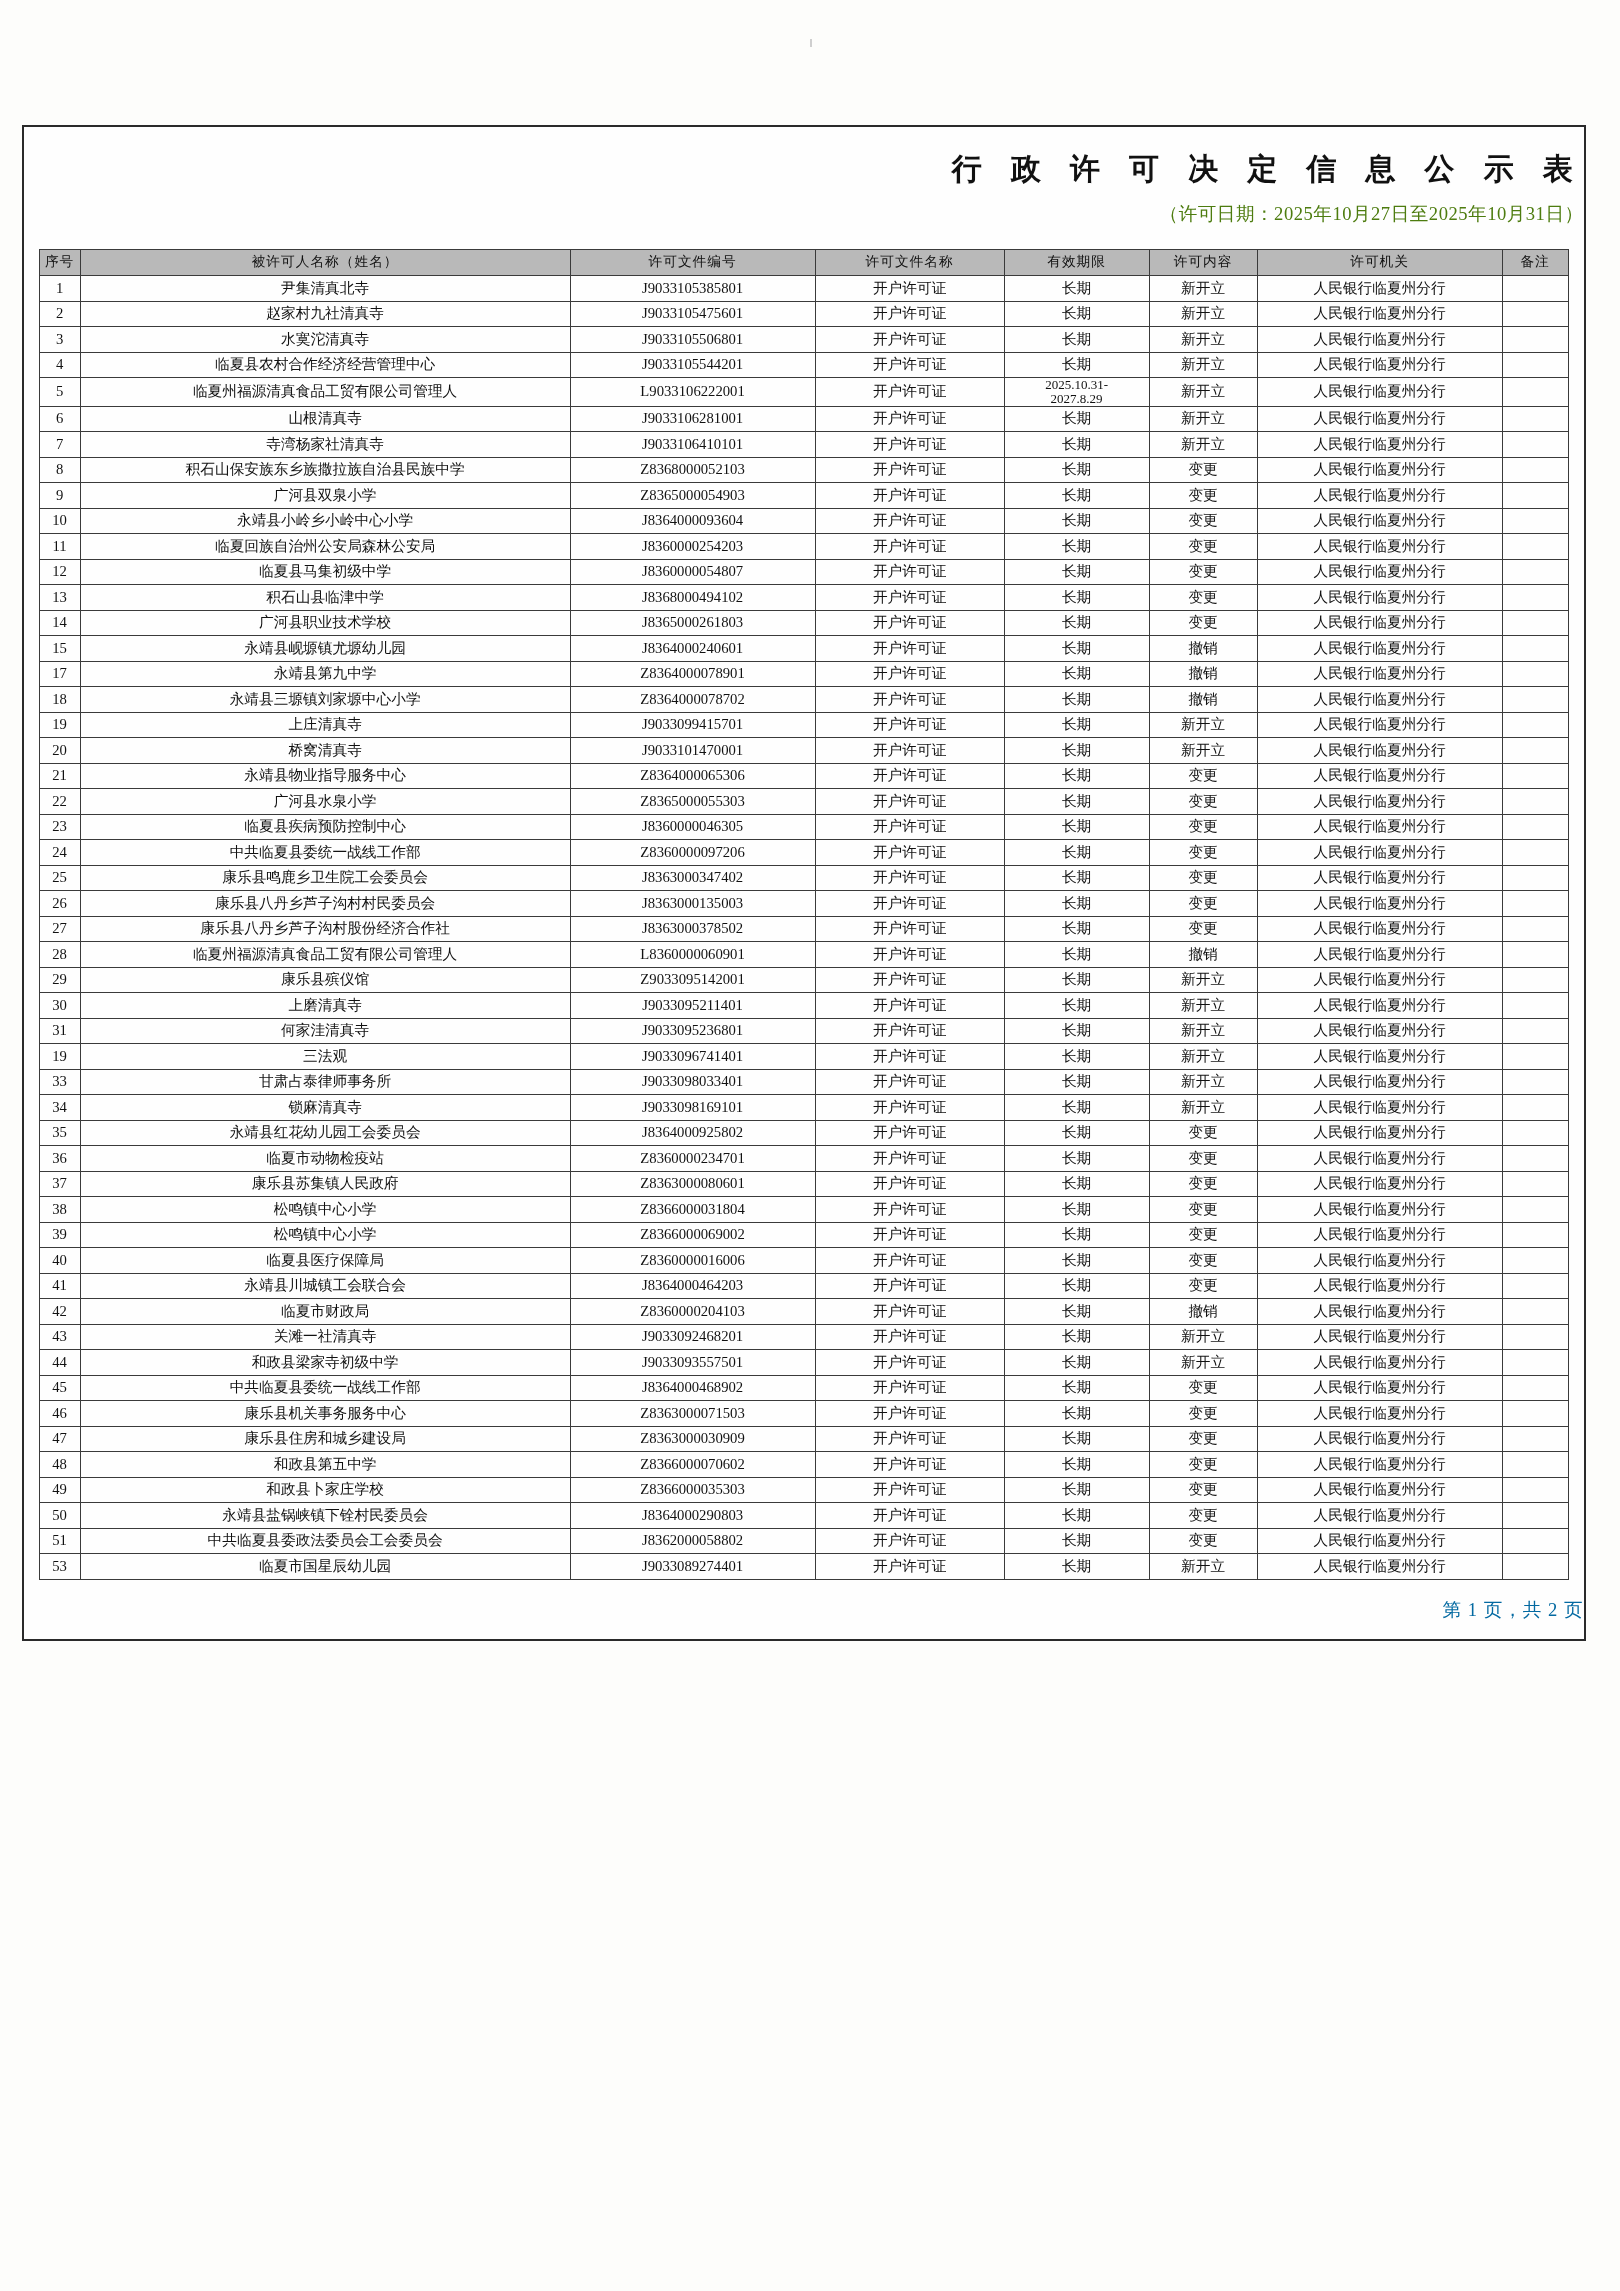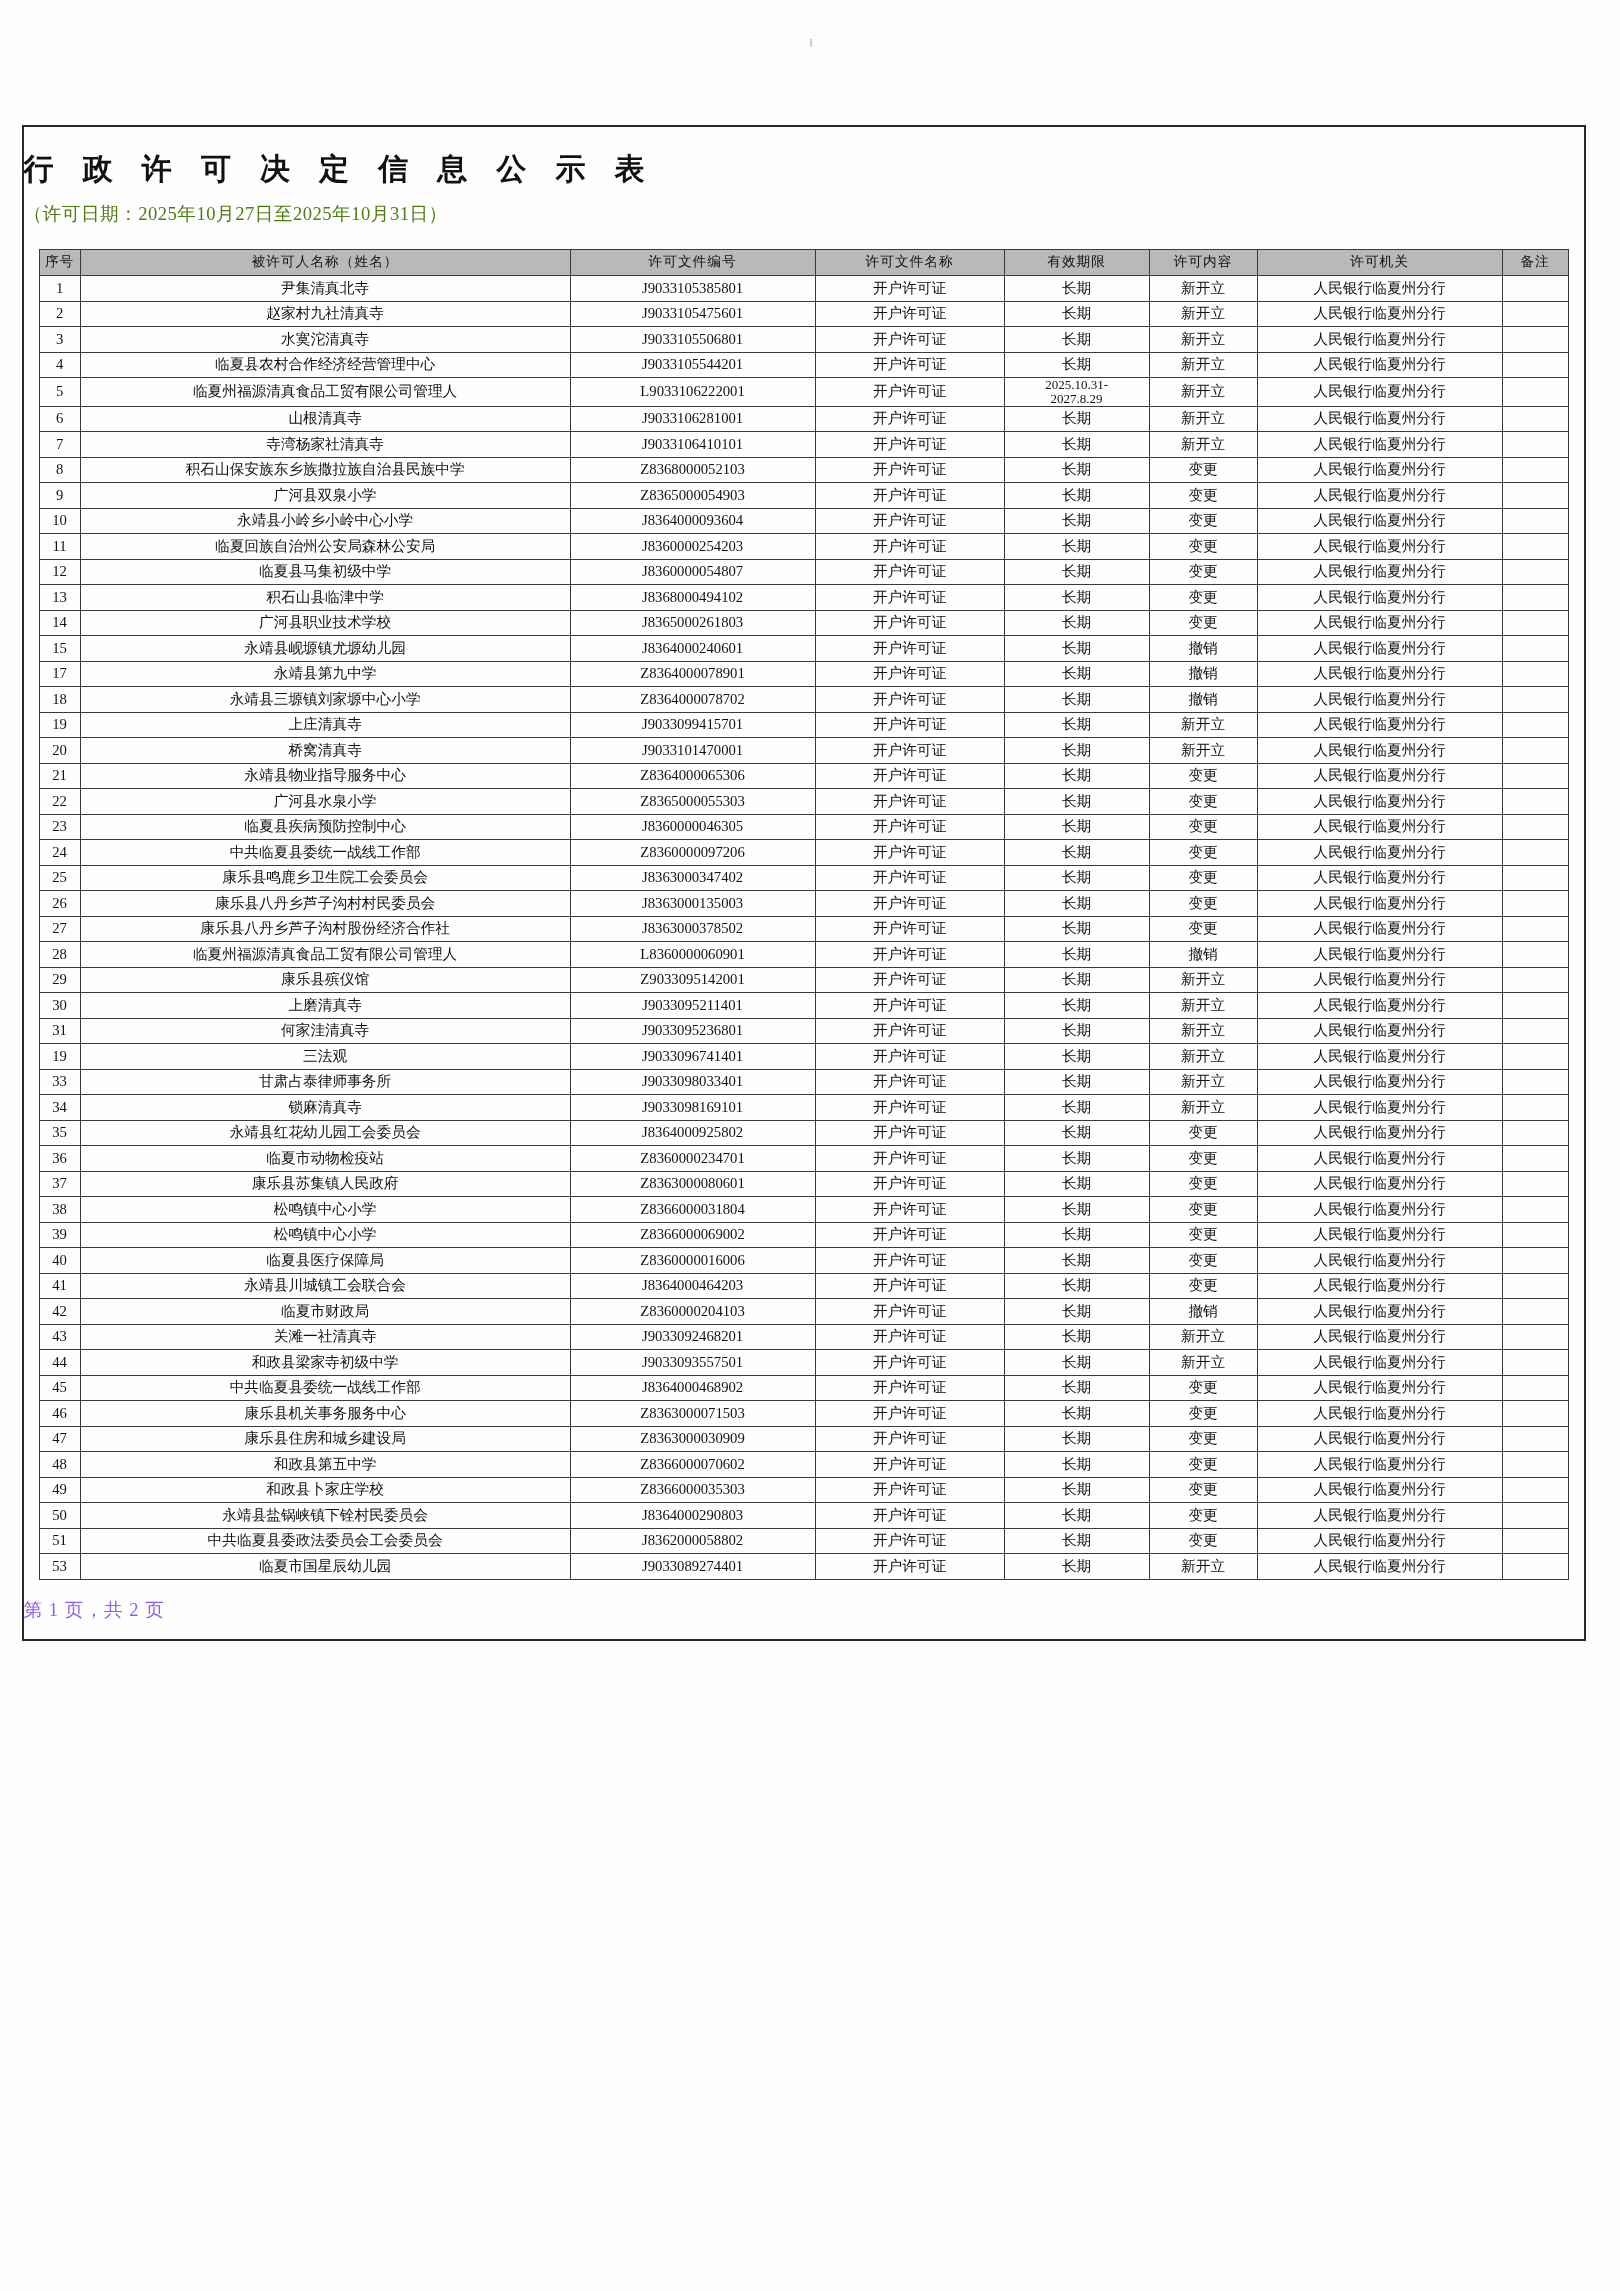--- a/index.html
+++ b/index.html
@@ -25,21 +25,21 @@
   .sheet {
     position: absolute;
     left: 21.6px;
     top: 125px;
     width: 1564px;
     border: 2px solid #2a2a2a;
     background: #fefefe;
     box-sizing: border-box;
   }
   .title-block {
-    text-align: left;
+    text-align: right;
     padding-top: 21.6px;
     padding-bottom: 7.8px;
   }
   .doc-title {
     font-size: 30px;
     font-weight: bold;
     letter-spacing: 10.8px;
     font-family: "Liberation Serif", "DejaVu Serif", serif;
     color: #111;
   }
@@ -88,25 +88,25 @@
     text-align: left;
     padding-left: 3.9px;
     font-size: 14.7px;
   }
   td.valid .two-line {
     font-size: 13px;
     line-height: 1.05;
     display: block;
   }
   .footer {
-    text-align: left;
+    text-align: right;
     font-size: 18.6px;
     margin: 17.6px 0 15.7px 0;
     letter-spacing: 1px;
-    color: #8b5cf6;
+    color: #0369a1;
   }
   .speck {
     position: absolute;
     width: 2px; height: 7.8px;
     background: #cfcfcf;
     left: 810px; top: 39px;
   }
 </style>
 </head>
 <body>

